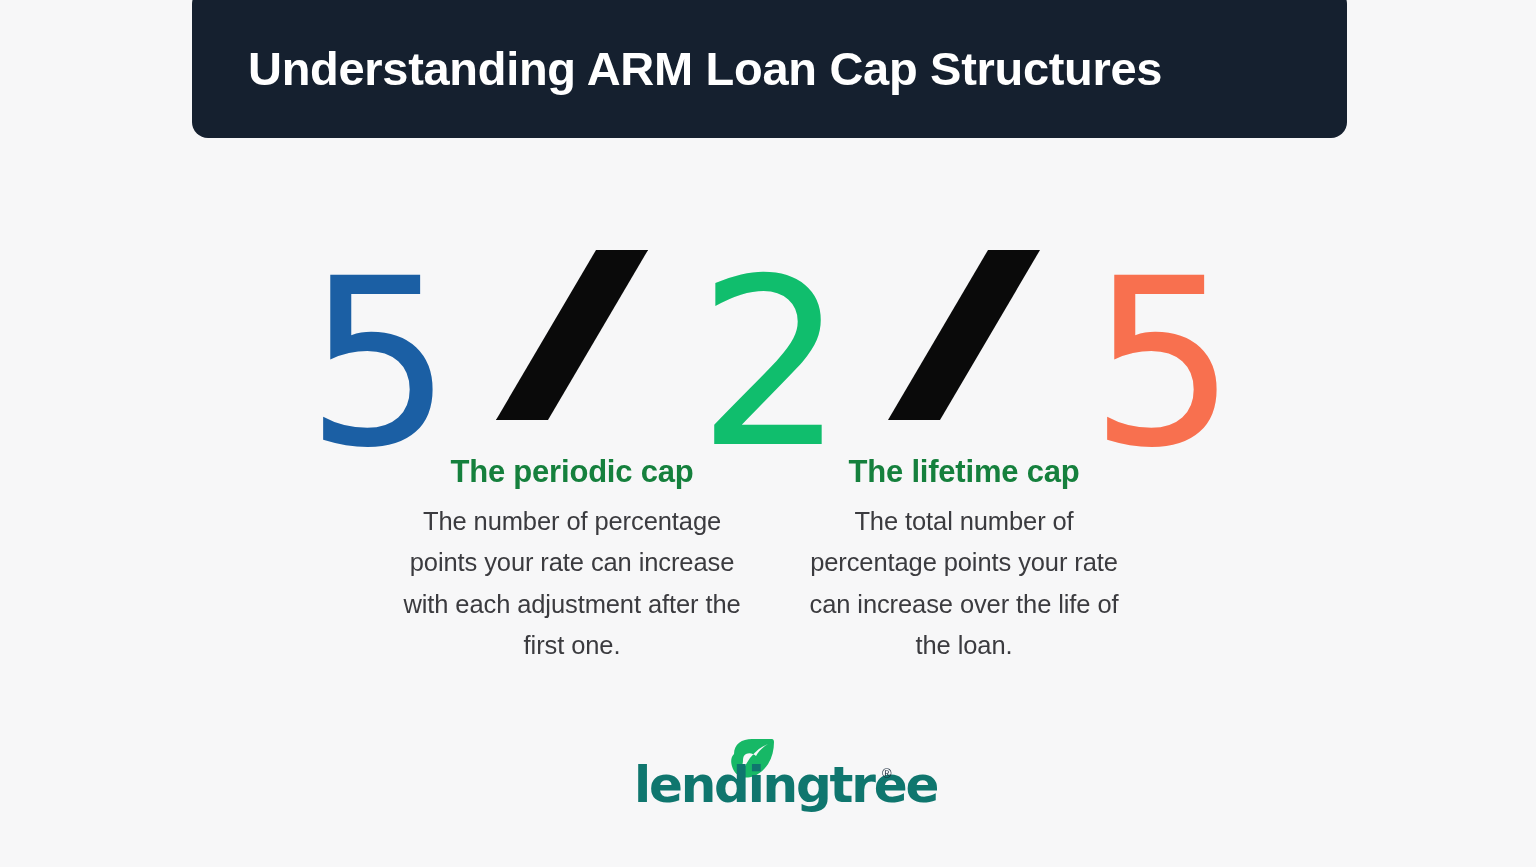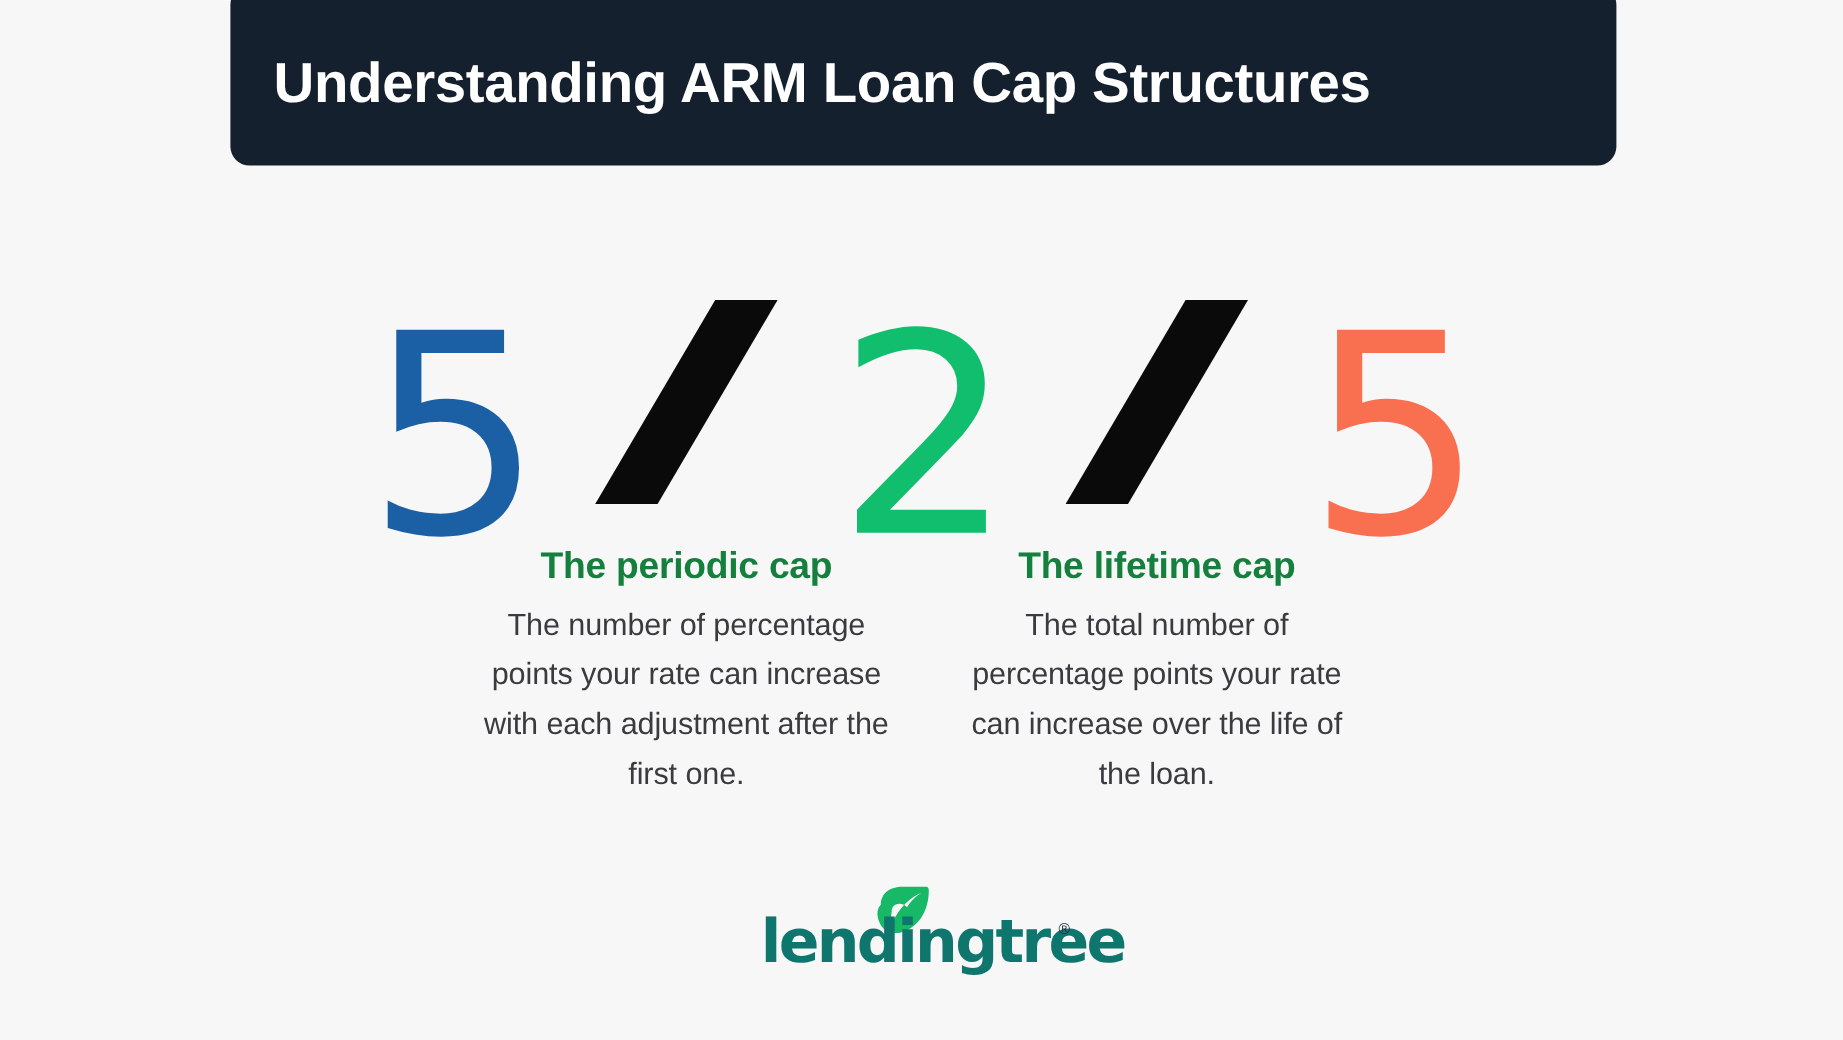--- a/index.html
+++ b/index.html
@@ -27,21 +27,21 @@
     border-radius: 16px;
     display: flex;
     align-items: center;
   }
 
   #header-title {
     color: #ffffff;
     font-size: 47px;
     font-weight: bold;
     letter-spacing: -0.3px;
-    padding-left: 36px;
+    padding-left: 56px;
     padding-top: 10px;
     white-space: nowrap;
   }
 
   
   #caps-row {
     position: absolute;
     left: 0;
     top: 248px;
     width: 1536px;

